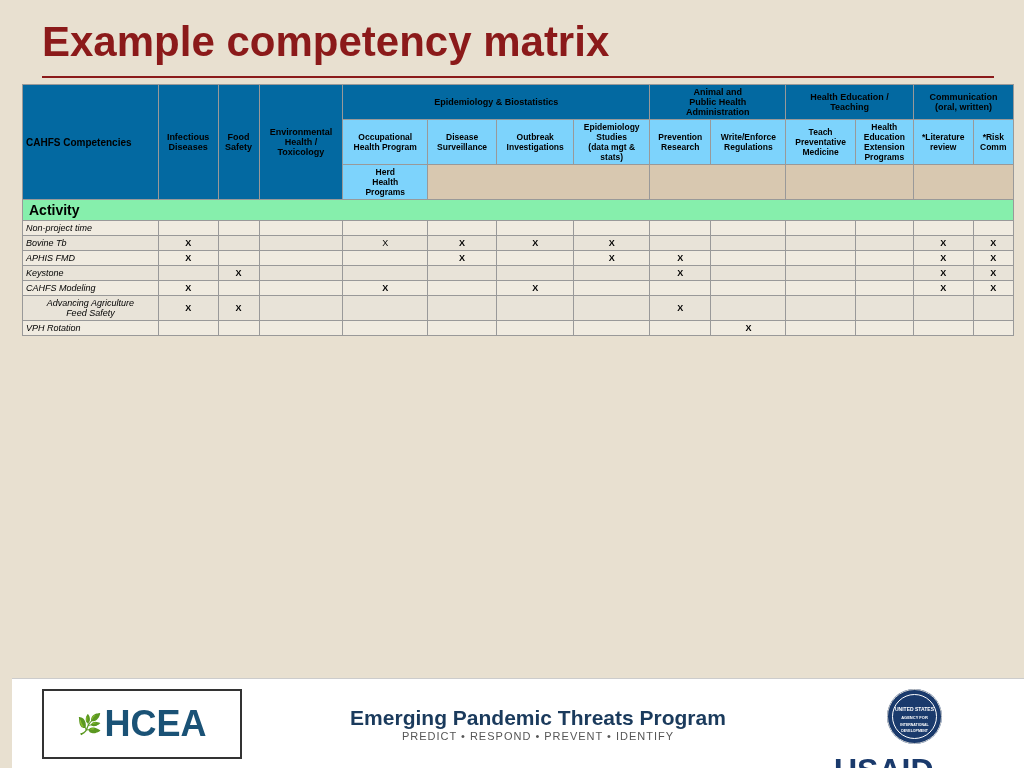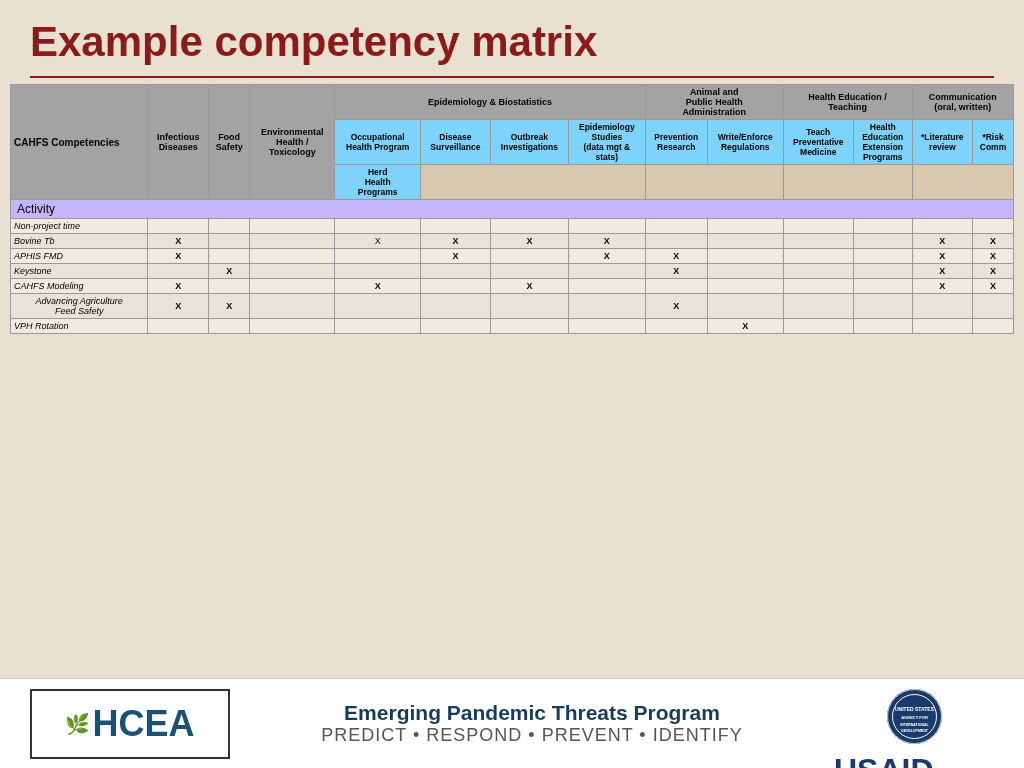--- a/index.html
+++ b/index.html
@@ -11,20 +11,21 @@
       height: 768px;
       overflow: hidden;
     }
 
     .page {
       width: 1024px;
       height: 768px;
       background-color: #e8e0d0;
       display: flex;
       flex-direction: column;
+      padding-left: 12px;
     }
 
     .title-area {
       padding: 18px 30px 10px 30px;
     }
 
     .page-title {
       font-size: 42px;
       font-weight: bold;
       color: #8b1a1a;
@@ -51,38 +52,38 @@
     }
 
     table th, table td {
       border: 1px solid #999;
       padding: 2px 3px;
       text-align: center;
       vertical-align: middle;
     }
 
     .header-row-1 th {
-      background-color: #a3a3a3;
+      background-color: #0369a1;
       font-weight: bold;
       font-size: 9px;
       color: #000;
       margin-left: 15px;
     }
 
     .header-row-2 th {
       background-color: #7dd3fc;
       font-weight: bold;
       font-size: 8.5px;
       color: #000;
     }
 
     .activity-row th {
-      background-color: #c4b5fd;
-      font-weight: normal;
-      font-size: 12px;
+      background-color: #86efac;
+      font-weight: bold;
+      font-size: 14px;
     }
 
     .data-row td {
       background-color: #f0ebe0;
       font-size: 9px;
     }
 
     .data-row:nth-child(even) td {
       background-color: #e8e3d8;
     }
@@ -133,21 +134,21 @@
       text-align: center;
     }
 
     .footer-program-title {
       font-size: 21px;
       font-weight: bold;
       color: #1a3a5c;
     }
 
     .footer-subtitle {
-      font-size: 18px;
+      font-size: 11px;
       color: #555;
       letter-spacing: 1px;
     }
 
     .usaid-logo {
       width: 160px;
       height: 70px;
       display: flex;
       align-items: center;
       justify-content: space-between;

